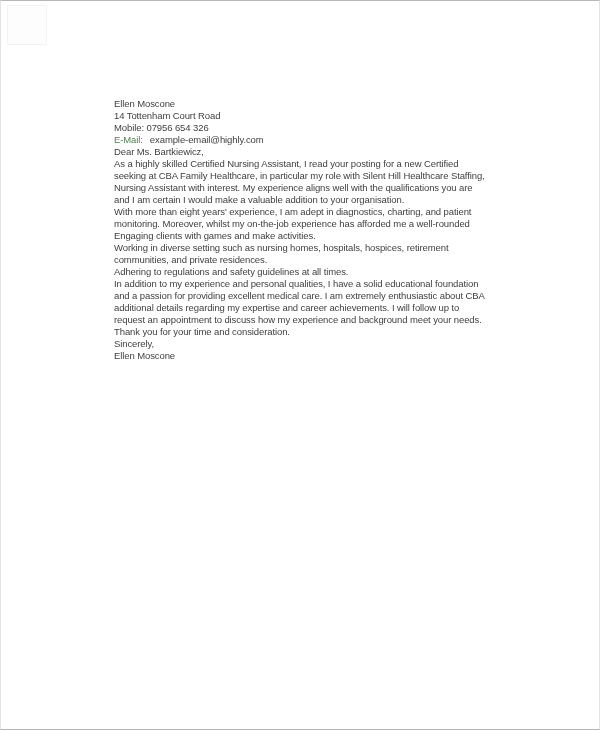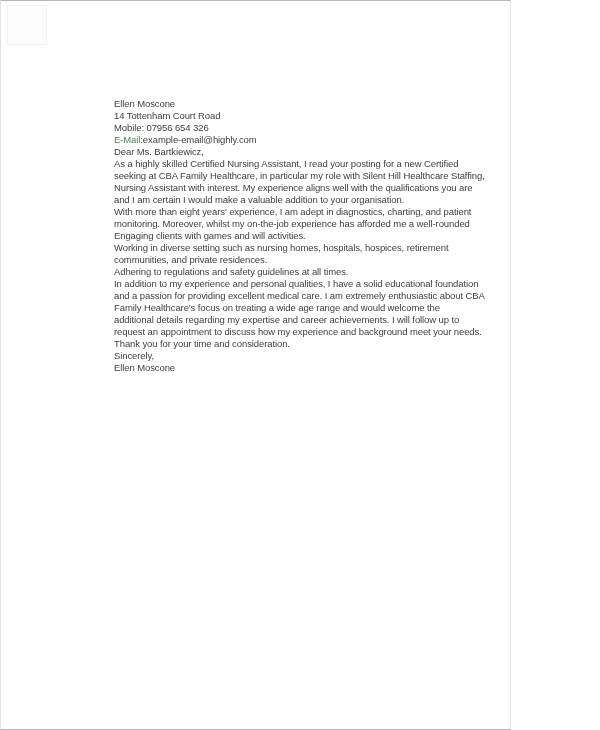--- a/index.html
+++ b/index.html
@@ -2,21 +2,21 @@
 <html style="--text: #3f3f3f; --email-label: #538253; --page-bg: #ffffff; --border-strong: #b5b7b8; --border-soft: #e3e3e3;"><head>
 <meta charset="utf-8">
 <style>
   html, body {
     margin: 0;
     padding: 0;
     background: #ffffff;
   }
   .page {
     position: relative;
-    width: 511px;
+    width: 600px;
     height: 730px;
     box-sizing: border-box;
     background: var(--page-bg, #ffffff);
     border-top: 1px solid var(--border-strong, #b5b7b8);
     border-bottom: 1px solid var(--border-strong, #b5b7b8);
     border-left: 1px solid var(--border-soft, #e3e3e3);
     border-right: 1px solid var(--border-soft, #e3e3e3);
     overflow: hidden;
     font-family: "Liberation Sans", sans-serif;
   }
@@ -38,48 +38,47 @@
     line-height: 12px;
     letter-spacing: -0.1px;
     color: var(--text, #3f3f3f);
   }
   .line {
     height: 12px;
     white-space: pre;
   }
   .email-label {
     color: var(--email-label, #538253);
-    margin-right: 0;
+    margin-right: 7px;
   }
 </style>
 </head>
 <body>
 
 <div class="page">
   <div class="corner-artifact"></div>
   <div class="letter">
     <div class="line">Ellen Moscone</div>
     <div class="line">14 Tottenham Court Road</div>
     <div class="line">Mobile: 07956 654 326</div>
     <div class="line"><span class="email-label">E-Mail:</span><span>example-email@highly.com</span></div>
     <div class="line">Dear Ms. Bartkiewicz,</div>
     <div>
         <div class="line">As a highly skilled Certified Nursing Assistant, I read your posting for a new Certified</div>
         <div class="line">seeking at CBA Family Healthcare, in particular my role with Silent Hill Healthcare Staffing,</div>
         <div class="line">Nursing Assistant with interest. My experience aligns well with the qualifications you are</div>
         <div class="line">and I am certain I would make a valuable addition to your organisation.</div>
         <div class="line">With more than eight years' experience, I am adept in diagnostics, charting, and patient</div>
         <div class="line">monitoring. Moreover, whilst my on-the-job experience has afforded me a well-rounded</div>
-        <div class="line">Engaging clients with games and will activities.</div>
+        <div class="line">Engaging clients with games and make activities.</div>
         <div class="line">Working in diverse setting such as nursing homes, hospitals, hospices, retirement</div>
         <div class="line">communities, and private residences.</div>
         <div class="line">Adhering to regulations and safety guidelines at all times.</div>
         <div class="line">In addition to my experience and personal qualities, I have a solid educational foundation</div>
         <div class="line">and a passion for providing excellent medical care. I am extremely enthusiastic about CBA</div>
-        <div class="line">Family Healthcare's focus on treating a wide age range and would welcome the</div>
         <div class="line">additional details regarding my expertise and career achievements. I will follow up to</div>
         <div class="line">request an appointment to discuss how my experience and background meet your needs.</div>
         <div class="line">Thank you for your time and consideration.</div>
       </div>
     <div class="line">Sincerely,</div>
     <div class="line">Ellen Moscone</div>
   </div>
 </div>
 
 </body></html>

